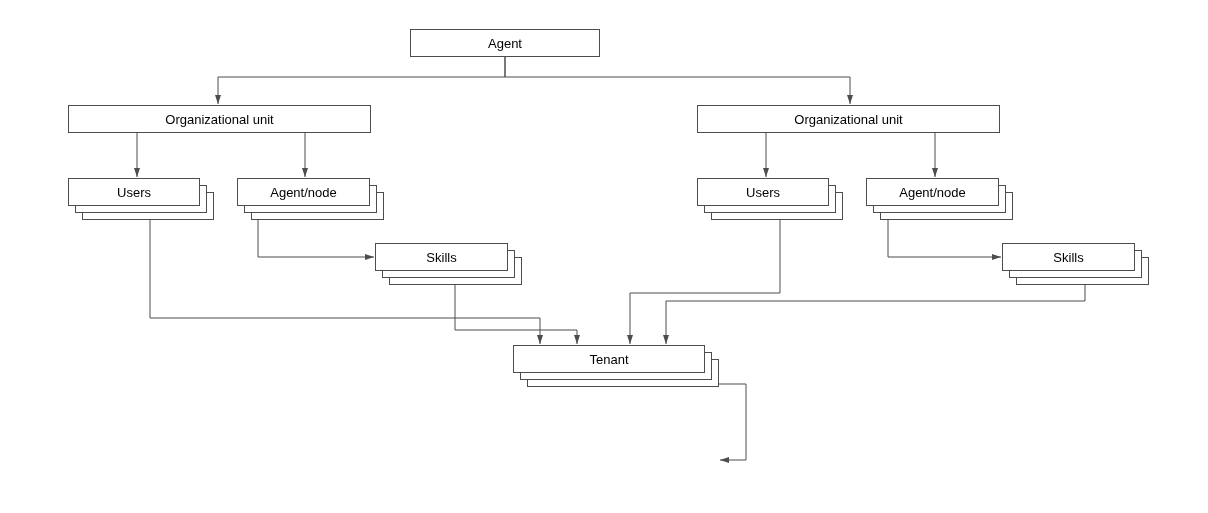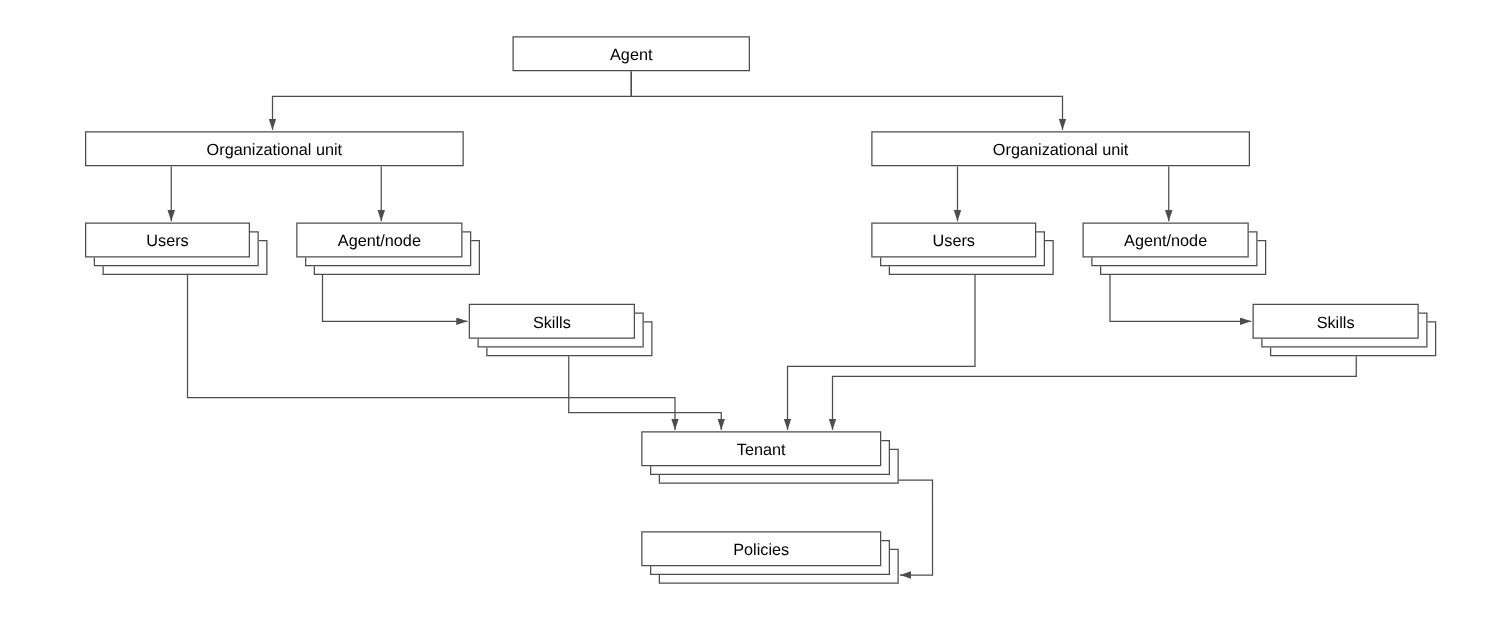--- a/index.html
+++ b/index.html
@@ -130,21 +130,14 @@
   </div>
 
   <div class="node" style="left:513px;top:345px;width:192px;height:28px">
     <div class="layer l3"></div>
     <div class="layer l2"></div>
     <div class="layer l1">
       <span class="lbl">Tenant</span>
     </div>
   </div>
 
-  <div class="node" style="left:513px;top:425px;width:192px;height:28px">
-    <div class="layer l3"></div>
-    <div class="layer l2"></div>
-    <div class="layer l1">
-      <span class="lbl">Policies</span>
-    </div>
-  </div>
 
 </div>
 
 </body></html>

